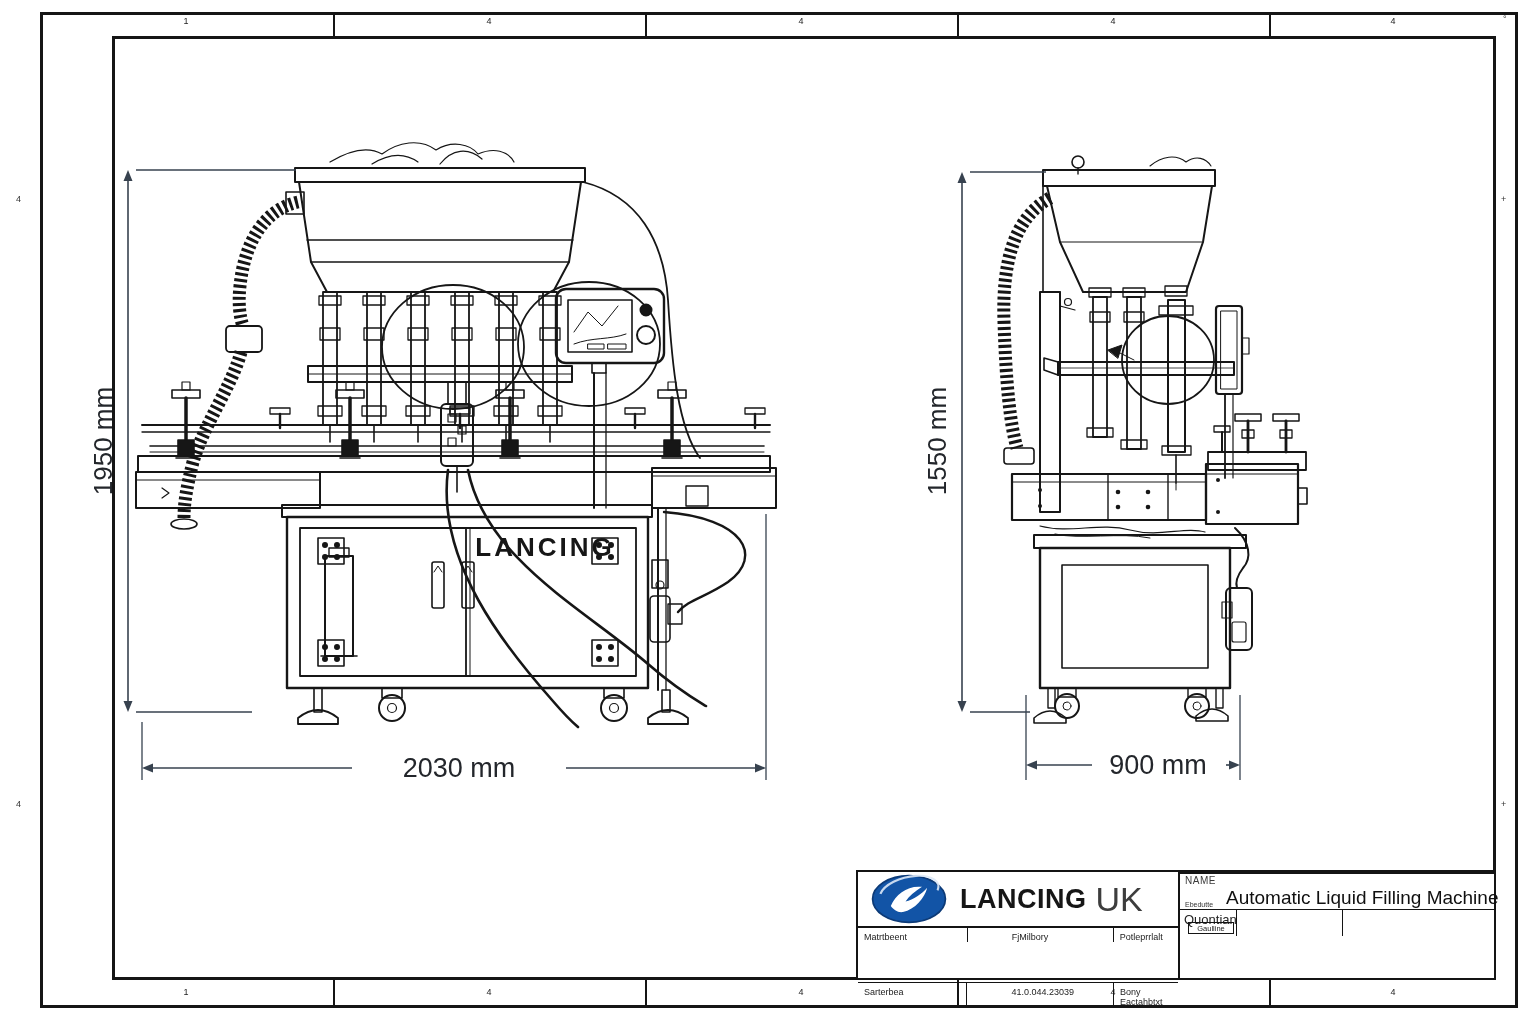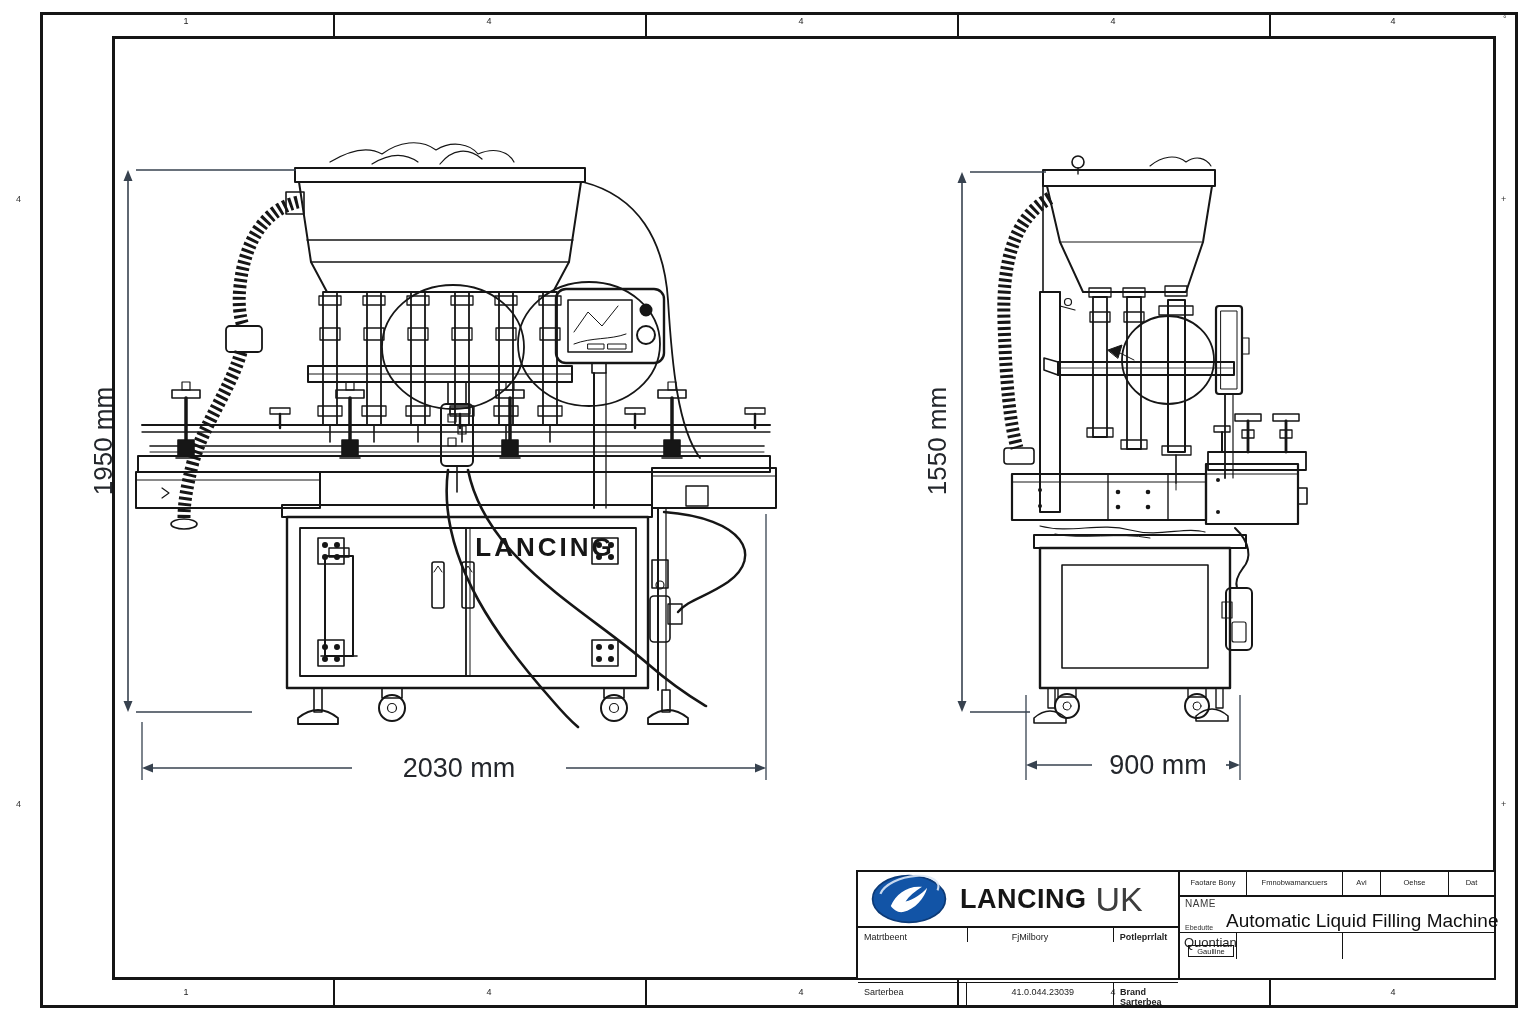--- a/index.html
+++ b/index.html
@@ -24,21 +24,21 @@
   .tb-left  { width:322px; border-right:2px solid #141414; box-sizing:border-box;
               display:flex; flex-direction:column; }
   .tb-logo-row { height:64px; border-bottom:2px solid #141414; box-sizing:border-box;
                  display:flex; align-items:center; padding-left:12px; }
   .tb-brand { font-size:27px; font-weight:800; letter-spacing:.5px; color:#161616; margin-left:12px; }
   .tb-brand-suffix { font-size:34px; font-weight:300; color:#3d3d3d; margin-left:9px; }
   .tb-row { display:flex; flex:1; box-sizing:border-box;gap:39px; }
   .tb-row + .tb-row { border-top:1.5px solid #141414;margin-top:40px; }
   .tb-cell { font-size:9px; color:#222; padding:4px 0 0 6px; box-sizing:border-box; }
   .tb-cell + .tb-cell { border-left:1.5px solid #141414; }
-  .tb-c1 { width:99px; } .tb-c2 { width:135px;padding-left:44px; } .tb-c3 { width:92px;font-weight:bold; }
+  .tb-c1 { width:99px; } .tb-c2 { width:135px;padding-left:44px; } .tb-c3 { width:92px; }
 
   .tb-right { width:316px; display:flex; flex-direction:column; box-sizing:border-box; }
   .tb-hrow { height:23px; display:flex; box-sizing:border-box; }
   .tb-hrow + .tb-hrow { border-top:1.5px solid #141414; }
   .tb-hcell { font-size:7.5px; color:#222; text-align:center; padding-top:6px;
               box-sizing:border-box; overflow:hidden; white-space:nowrap; }
   .tb-hcell + .tb-hcell { border-left:1.5px solid #141414; }
   .tb-h1{width:66px;} .tb-h2{width:96px;} .tb-h3{width:38px;} .tb-h4{width:68px;} .tb-h5{flex:1;}
 
   .tb-name { height:37px; border-top:2px solid #141414; position:relative; box-sizing:border-box; }
@@ -468,32 +468,25 @@
         <span class="tb-brand-suffix">UK</span>
       </div>
       <div class="tb-row">
         <div class="tb-cell tb-c1">Matrtbeent</div>
         <div class="tb-cell tb-c2">FjMilbory</div>
         <div class="tb-cell tb-c3">Potleprrlalt</div>
       </div>
       <div class="tb-row">
         <div class="tb-cell tb-c1">Sarterbea</div>
         <div class="tb-cell tb-c2">41.0.044.23039</div>
-        <div class="tb-cell tb-c3">Brand Sarterbea</div>
+        <div class="tb-cell tb-c3">Bony Eactahbtxt</div>
       </div>
     </div>
 
     <div class="tb-right">
-      <div class="tb-hrow">
-        <div class="tb-hcell tb-h1">Faotare Bony</div>
-        <div class="tb-hcell tb-h2">Fmnobwamancuers</div>
-        <div class="tb-hcell tb-h3">Avi</div>
-        <div class="tb-hcell tb-h4">Oehse</div>
-        <div class="tb-hcell tb-h5">Dat</div>
-      </div>
       <div class="tb-name">
         <span class="tb-name-label">NAME</span>
         <span class="tb-name-value">Automatic Liquid Filling Machine</span>
         <span class="tb-sub">Ebedutte</span>
       </div>
       <div class="tb-brow">
         <div class="tb-bcell1">
           <span class="tb-bcell1-label">Quontian</span>
           <span class="tb-bcell1-box">Gaulline</span>
         </div>

